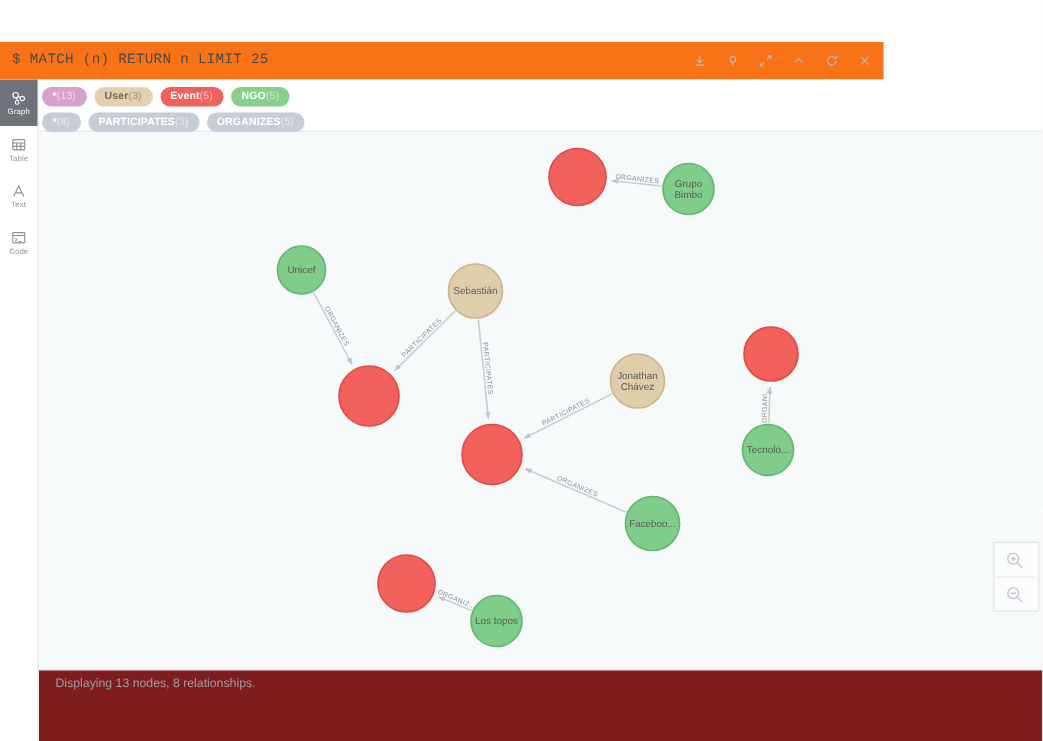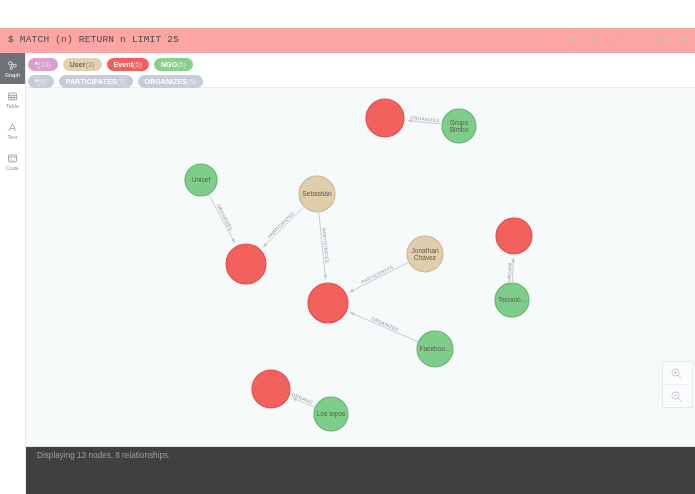--- a/index.html
+++ b/index.html
@@ -21,22 +21,22 @@
     position: absolute;
     left: 0; top: 0;
     width: 695px; height: 28px;
     background: #ffffff;
   }
 
   
   .query-bar {
     position: absolute;
     left: 0; top: 28px;
-    width: 695px; height: 25px;
-    background: #fca5a5;
+    width: 589px; height: 25px;
+    background: #f97316;
     box-sizing: border-box;
   }
   .query-text {
     position: absolute;
     left: 8px; top: 6px;
     font-family: "Liberation Mono", monospace;
     font-size: 9.5px;
     color: #4a4a4a;
     letter-spacing: 0.2px;
     white-space: nowrap;
@@ -174,21 +174,21 @@
     color: #c2c6cb;
   }
   .zoom-btn + .zoom-btn { border-top: 1px solid #eef0f2; }
 
   
   .status-bar {
     position: absolute;
     left: 26px; top: 446px;
     width: 669px;
     height: 48px;
-    background: #404040;
+    background: #7f1d1d;
     border-top: 1px solid #e8eaed;
     box-sizing: border-box;
   }
   .status-text {
     position: absolute;
     left: 11px; top: 4px;
     font-size: 8.2px;
     color: #9a9ea4;
     white-space: nowrap;
   }

